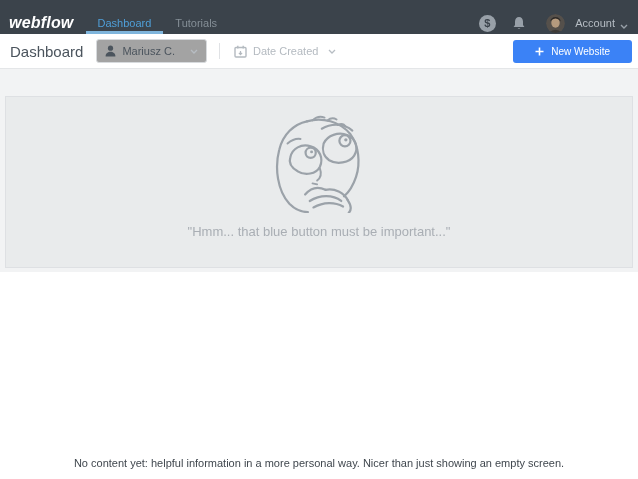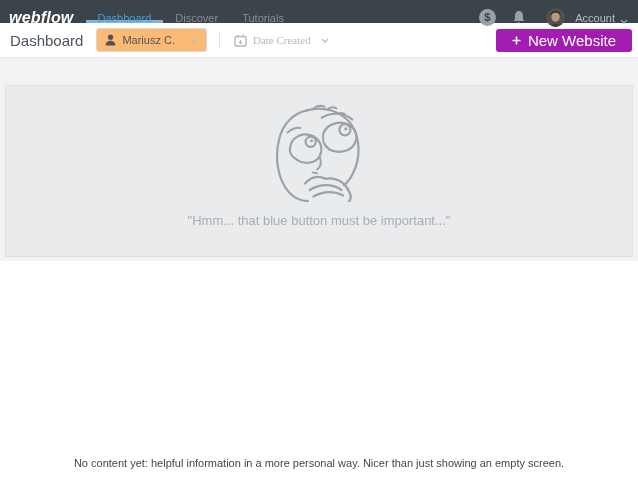--- a/index.html
+++ b/index.html
@@ -6,21 +6,21 @@
   html,body { width: 638px; height: 479px; }
   body {
     font-family: "Liberation Sans", sans-serif;
     background: #ffffff;
     overflow: hidden;
     position: relative;
   }
 
   
   .navbar {
-    height: 23px;
+    height: 34px;
     background: #3b434b;
     display: flex;
     align-items: stretch;
     padding: 12px 8px 0 9px;
   }
   .logo {
     color: #ffffff;
     font-style: italic;
     font-weight: 700;
     font-size: 16px;
@@ -89,52 +89,52 @@
   }
   .page-title {
     font-size: 15px;
     font-weight: 400;
     color: #4b545d;
     margin-right: 13px;
   }
   .dd-btn {
     display: flex; align-items: center; gap: 6px;
     height: 24px;
-    background: #fdba74;
+    background: #a3a3a3;
     border: 1px solid #d7dadd;
     border-radius: 3px;
     padding: 0 8px;
     font-family: inherit;
     font-size: 11px;
     color: #4b545d;
     cursor: pointer;
   }
   .v-divider {
     width: 1px; height: 16px;
     background: #e0e2e5;
     margin: 0 12px;
   }
   .ghost-btn {
     display: flex; align-items: center; gap: 6px;
     background: transparent; border: none;
-    font-family: Liberation Serif, serif; font-size: 11px;
+    font-family: Liberation Sans, sans-serif; font-size: 11px;
     color: #b4bac0;
     cursor: pointer;
     padding: 0 2px;
   }
   .new-website {
     margin-left: auto;
     display: flex; align-items: center; gap: 7px;
     height: 23px;
-    background: #a21caf;
+    background: #3b82f6;
     border: none;
     border-radius: 3px;
-    padding: 0 16px;
+    padding: 0 22px;
     font-family: inherit;
-    font-size: 15px;
+    font-size: 10px;
     color: #ffffff;
     cursor: pointer;
   }
 
   
   .empty-bg {
     height: 203px;
     background: #f2f3f4;
     padding: 27px 5px 4px 5px;
   }
@@ -168,21 +168,20 @@
 </style>
 </head>
 <body>
 
 <div>
 
   <header class="navbar">
     <div class="logo">webflow</div>
     <nav class="nav">
       <a class="nav-item active">Dashboard</a>
-      <a class="nav-item">Discover</a>
       <a class="nav-item">Tutorials</a>
     </nav>
     <div class="nav-right">
       <span class="icon-btn">
         <span class="coin">$</span>
       </span>
       <span class="icon-btn">
         <svg width="14" height="15" viewBox="0 0 14 15">
           <path d="M7 1 C4.6 1 3 2.9 3 5.6 V9 L1.6 10.9 H12.4 L11 9 V5.6 C11 2.9 9.4 1 7 1 Z" fill="#98a0a8"></path>
           <path d="M5.6 12.2 a1.5 1.3 0 0 0 2.8 0 Z" fill="#98a0a8"></path>

